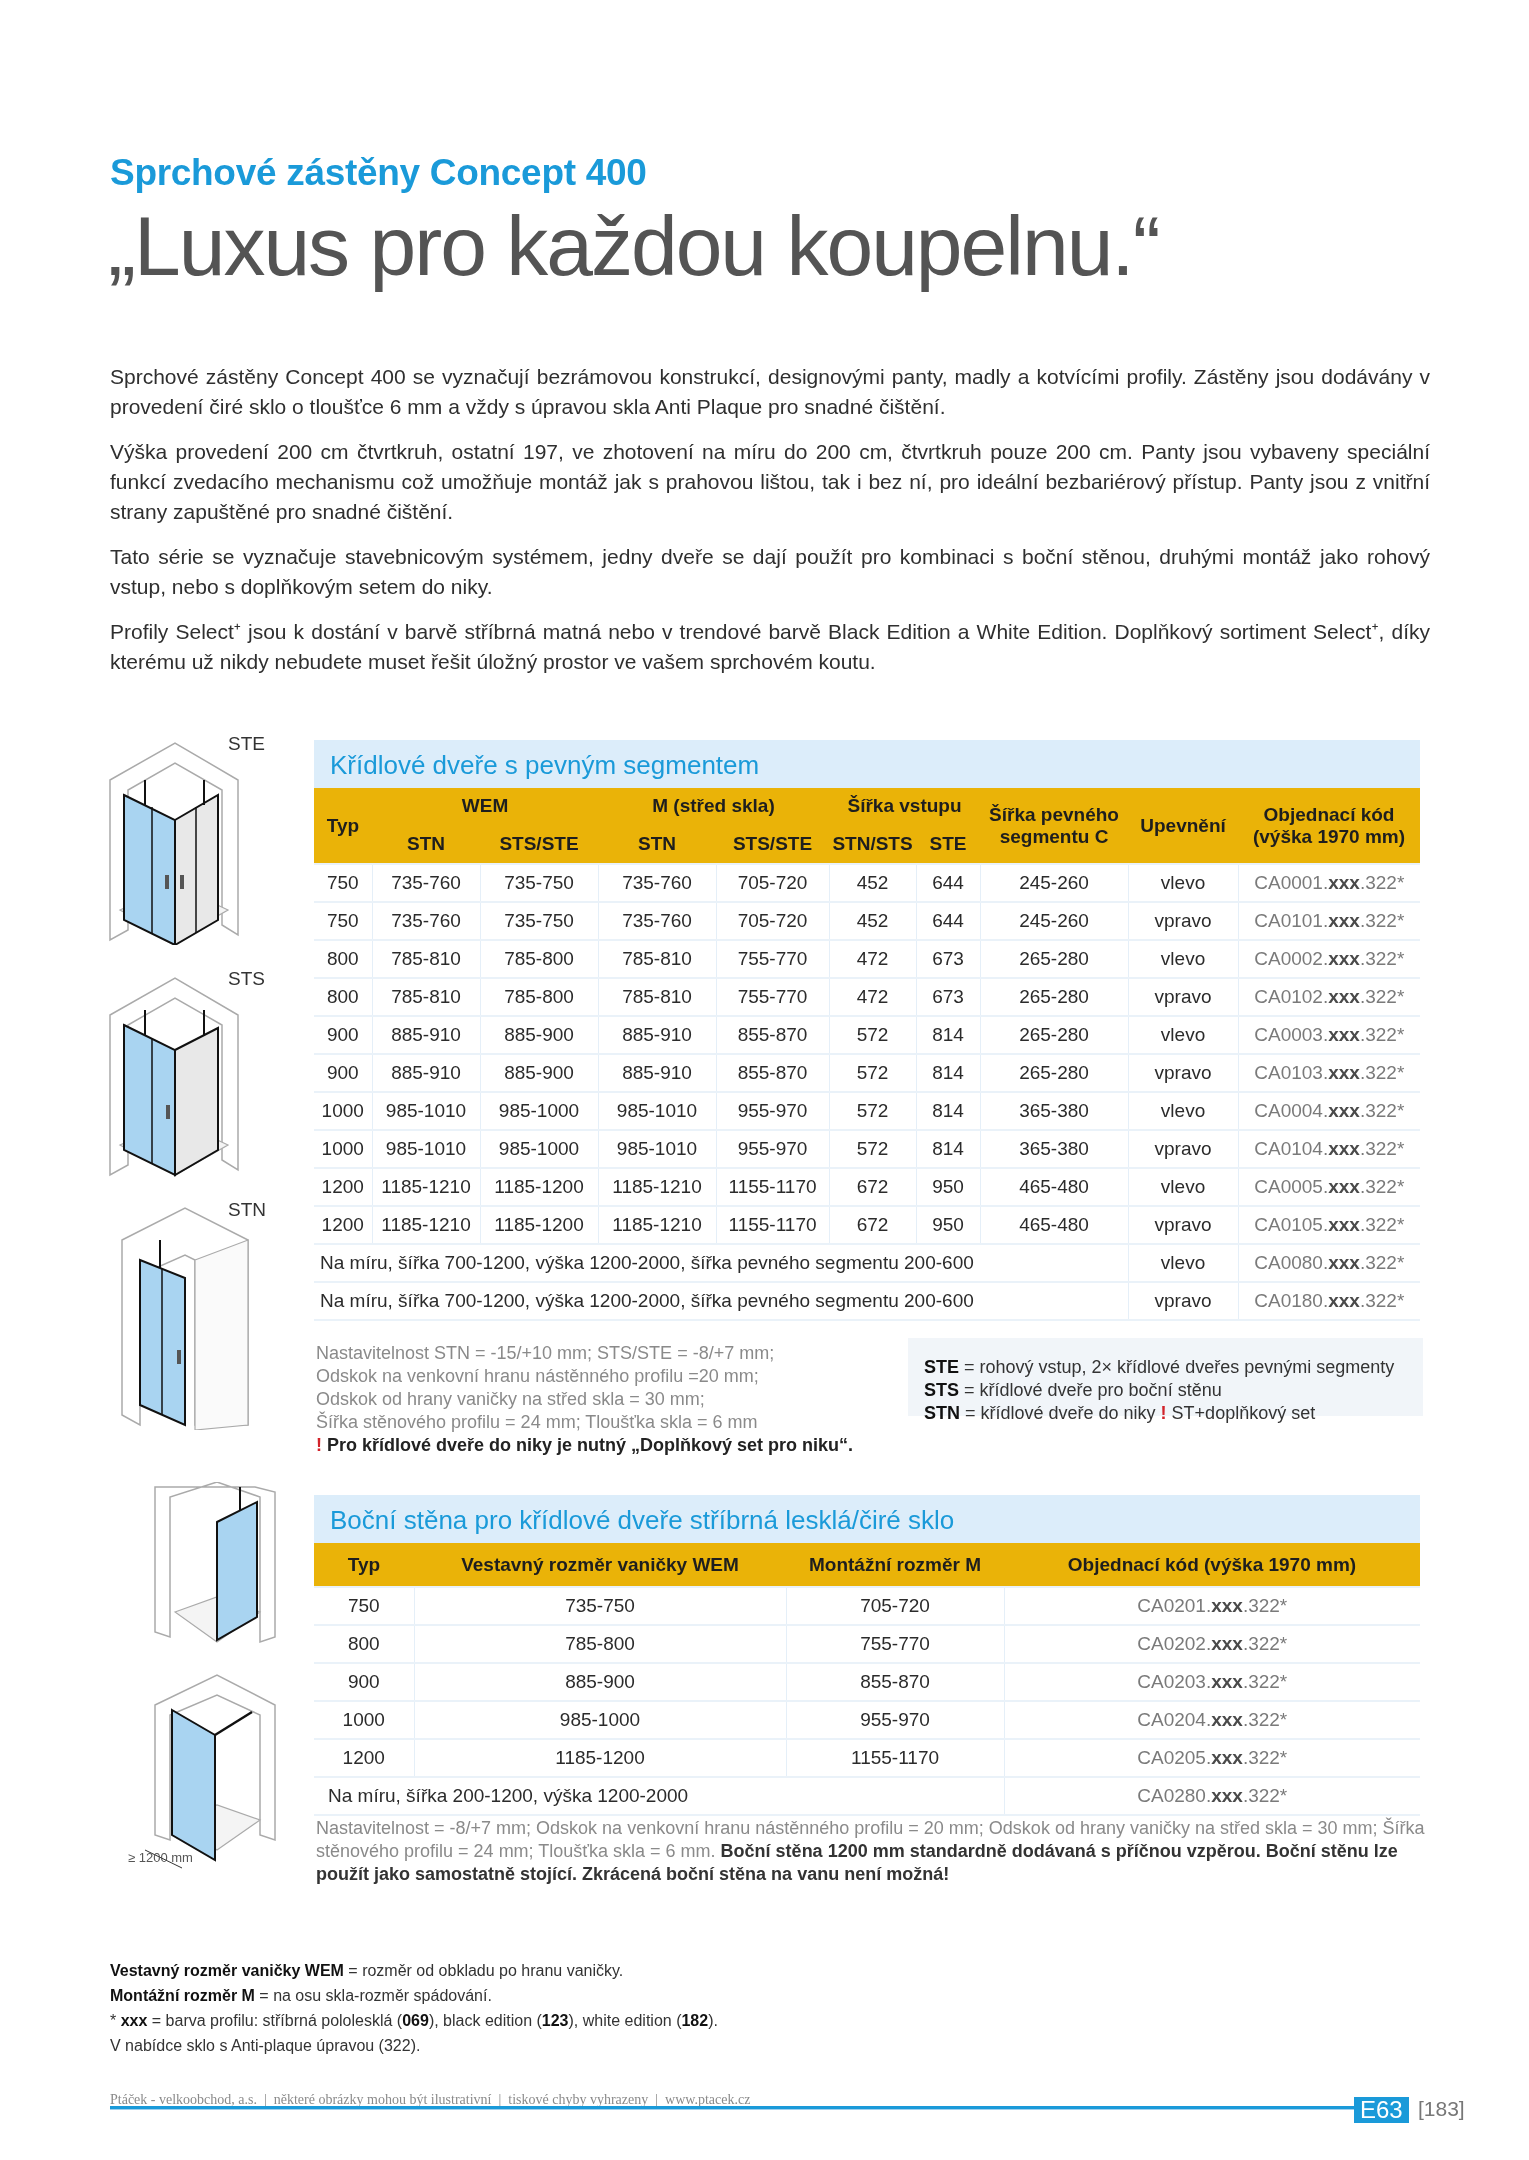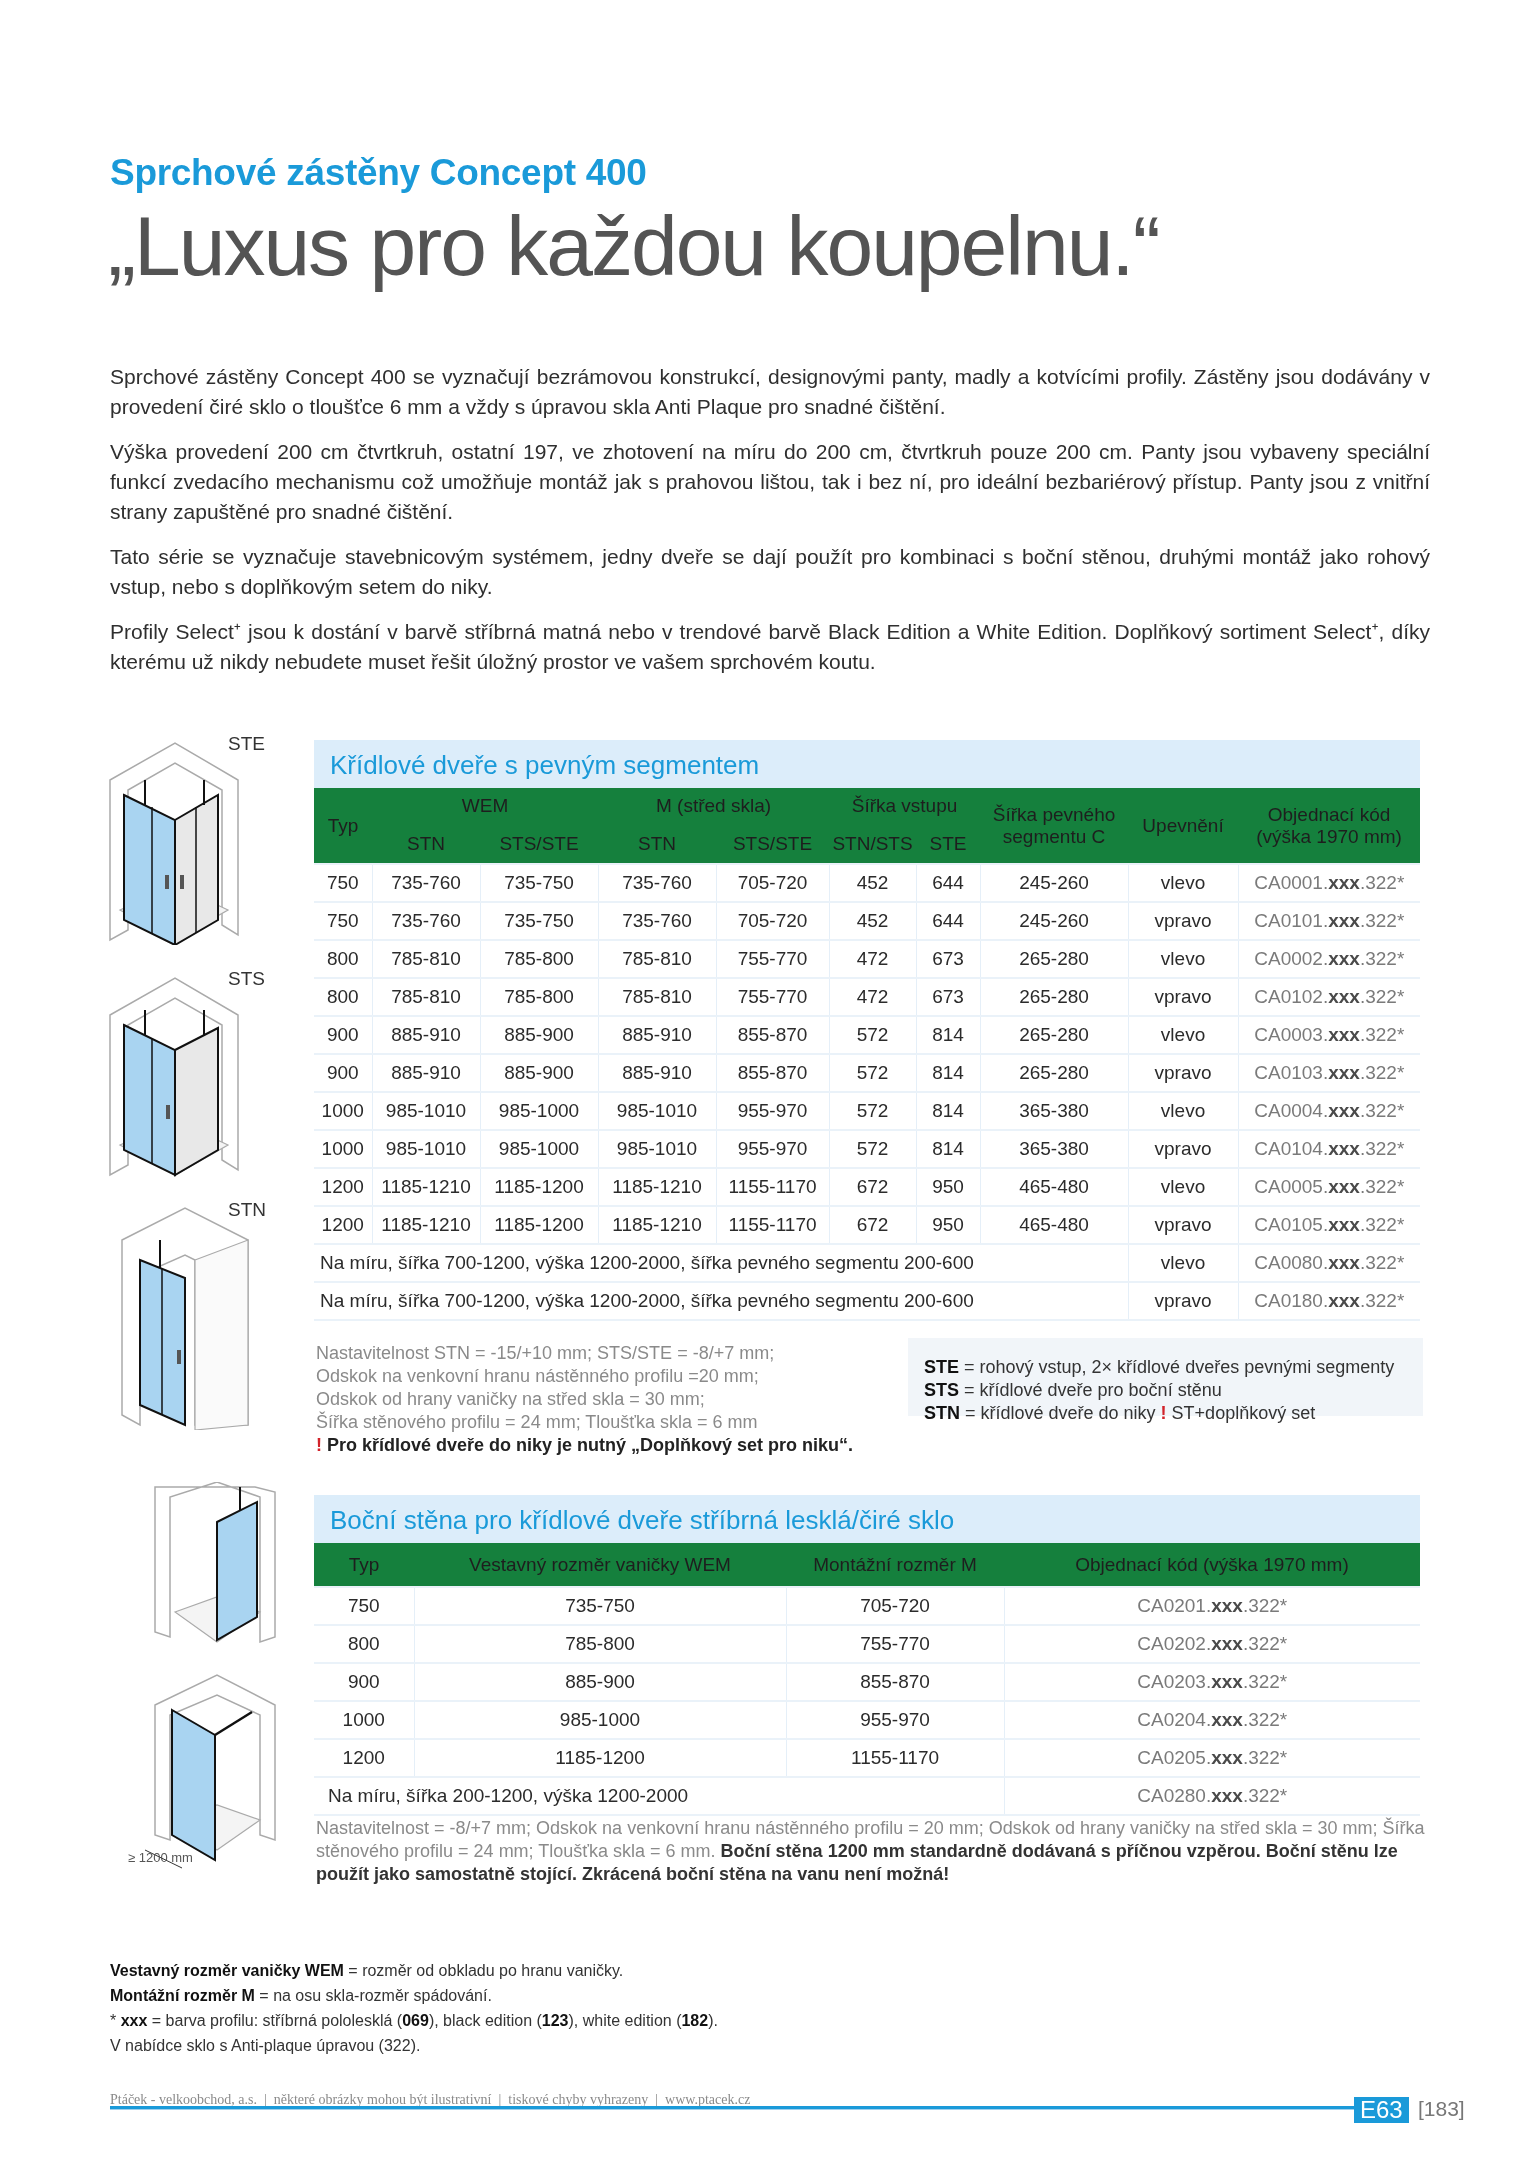--- a/index.html
+++ b/index.html
@@ -15,21 +15,21 @@
 
   
   .illus { position: absolute; left: 100px; }
   .illus-label { position: absolute; font-size: 19px; color: #333; }
 
   
   .tbl-wrap { position: absolute; left: 314px; width: 1106px; }
   .tbl-head { background: #dcedfa; }
   .tbl-title { font-size: 26px; font-weight: normal; color: #1a9ad9; padding: 10px 16px 0 16px; height: 48px; }
   table { border-collapse: collapse; width: 100%; table-layout: fixed; }
-  th { font-size: 19px; font-weight: normal; color: #1e1e1e; text-align: center; line-height: 22px; background: #15803d; padding: 0; }
+  th { font-size: 19px; font-weight: bold; color: #1e1e1e; text-align: center; line-height: 22px; background: #eab308; padding: 0; }
   td { font-size: 19px; color: #2b2b2b; text-align: center; height: 38px; border-top: 2px solid #eaf2f9; border-left: 1px solid #e5eff8; padding: 0; }
   td:first-child { border-left: none; }
   tbody tr:last-child td { border-bottom: 2px solid #eaf2f9; }
   td.code { color: #7a7a7a; text-align: center; }
   td.code b { color: #4a4a4a; font-weight: bold; }
   td.left { text-align: left; padding-left: 6px; }
 
   .notes1 { left: 316px; top: 1342px; font-size: 18px; line-height: 23px; color: #8a8a8a; }
   .notes1 .warn { color: #222; font-weight: bold; }
   .notes1 .bang { color: #d2232a; font-weight: bold; }

